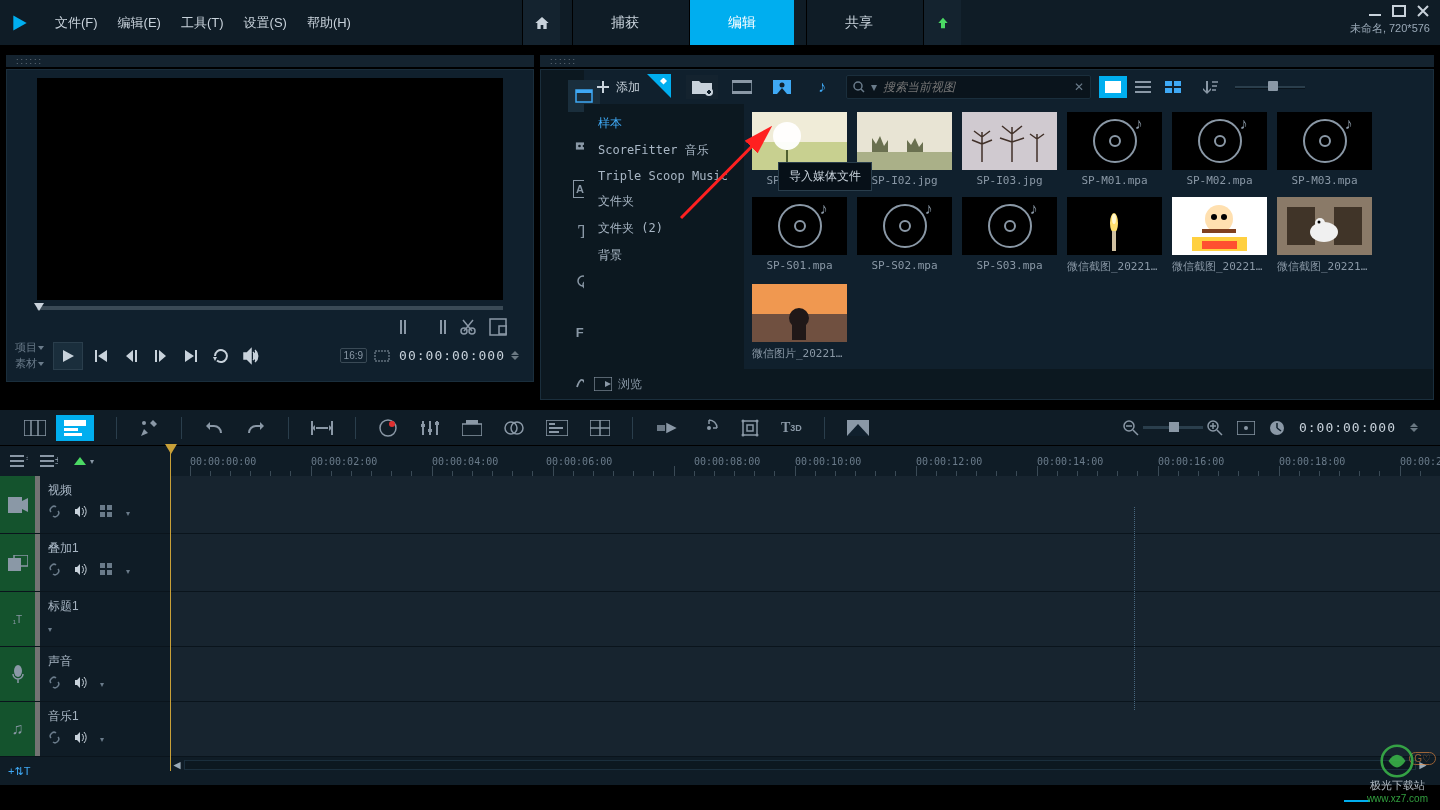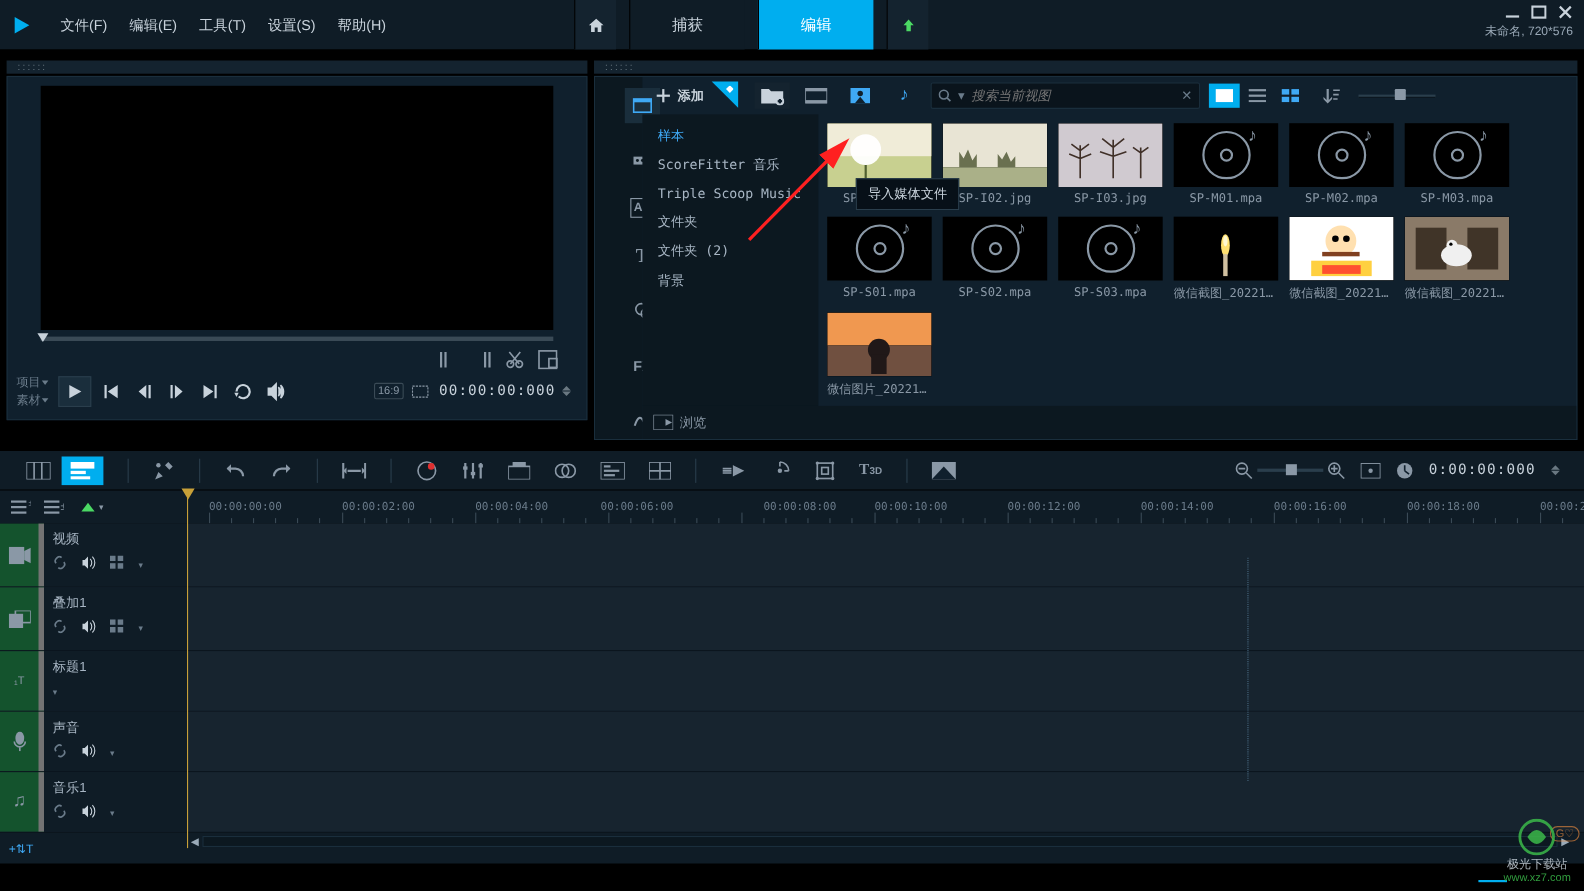--- a/index.html
+++ b/index.html
@@ -45,21 +45,21 @@
 .tc-td .up{border-bottom:4px solid #6a7882;}
 .tc-td .dn{border-top:4px solid #6a7882;}
 .library-col { flex:1; padding:10px 6px 4px 0; }
 .lib-pane { background:#10202d; height:auto; margin-top:2px; display:flex; border:1px solid #1a2e3c;}
 .side-tabs { width:40px; background:#0c1820; display:flex; flex-direction:column; gap:18px; padding-top:10px; align-items:center;padding-left:43px;}
 .stab{width:32px;height:32px;display:flex;align-items:center;justify-content:center;cursor:pointer;color:#8a98a6;}
 .stab.active{background:#1a2e3c; color:#3fa9f5;}
 .stab svg{width:18px;height:18px;}
 .lib-body { flex:1; display:flex; flex-direction:column;}
 .lib-toolbar { height:34px; display:flex; align-items:center; padding:0 8px; gap:8px; position:relative;}
-.add-btn{display:flex;align-items:center;gap:6px;color:#c8d2db;cursor:pointer;padding:4px;font-weight:bold;}
+.add-btn{display:flex;align-items:center;gap:6px;color:#c8d2db;cursor:pointer;padding:4px;}
 .corner-flag{position:absolute;right:-1px;top:-1px;width:0;height:0;border-top:24px solid #00aeef;border-left:24px solid transparent;}
 .corner-flag::after{content:"";position:absolute;top:-20px;left:-11px;width:7px;height:7px;background:#fff;clip-path:polygon(50% 0,100% 50%,50% 100%,0 50%);}
 .tb-btn{width:32px;height:24px;display:flex;align-items:center;justify-content:center;cursor:pointer;position:relative;}
 .tb-btn.folder{background:#14232f;}
 .searchbox{flex:0 0 245px;height:24px;background:#0a141c;border:1px solid #1a2e3c;border-radius:2px;display:flex;align-items:center;padding:0 6px;gap:6px;}
 .searchbox input{flex:1;background:transparent;border:none;color:#c8d2db;font-size:12px;outline:none;font-style:italic;}
 .view-btns{display:flex;gap:2px;}
 .vbtn{width:28px;height:22px;display:flex;align-items:center;justify-content:center;cursor:pointer;}
 .vbtn.active{background:#00aeef;}
 .slider{width:70px;height:14px;position:relative;display:flex;align-items:center;}
@@ -148,20 +148,21 @@
     <div class="mi">帮助(H)</div>
   </div>
   <div class="title-tabs">
     <div class="ttab home">
         <svg viewBox="0 0 24 24">
           <path fill="#c8d2db" d="M12 3l10 9h-3v9h-5v-6h-4v6H5v-9H2z"></path>
         </svg>
       </div>
     <div class="ttab capture">捕获</div>
     <div class="ttab edit">编辑</div>
+    <div class="ttab share">共享</div>
     <div class="ttab up">
         <svg viewBox="0 0 24 24">
           <path fill="#4bd964" d="M12 4l7 8h-4v8h-6v-8H5z"></path>
         </svg>
       </div>
   </div>
   <div class="win-ctrl">
     <div class="wc-btns">
       <div class="wc-btn">
           <svg viewBox="0 0 14 14">

